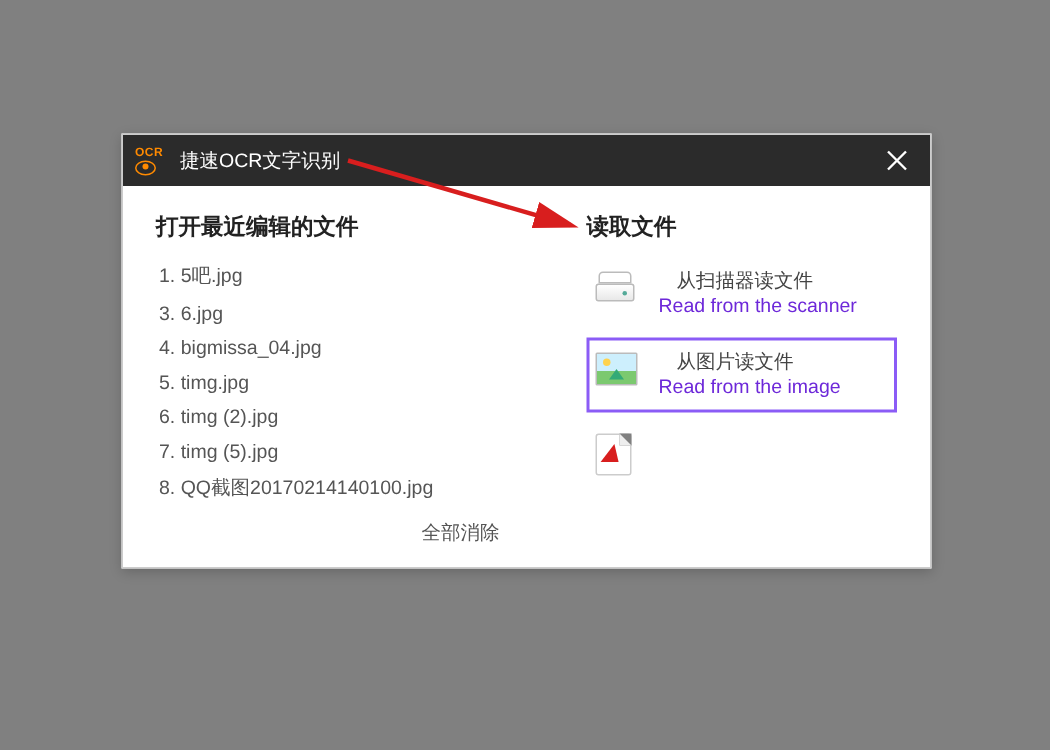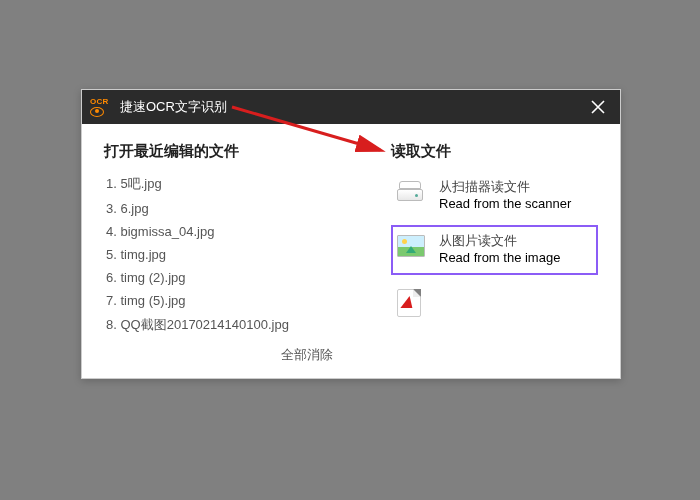--- a/index.html
+++ b/index.html
@@ -63,22 +63,22 @@
     white-space: nowrap; overflow: hidden; text-overflow: ellipsis;
     cursor: pointer;
   }
   .recent-list li .idx { color: #555; }
   .read-option {
     display: flex; align-items: flex-start; padding: 8px 6px 8px 6px; margin-bottom: 4px;
     cursor: pointer;
   }
   .read-option.highlight { border: 2px solid #8b5cf6; padding: 6px 4px 6px 4px; }
   .opt-icon { width: 28px; height: 28px; margin-right: 14px; margin-top:2px; flex-shrink:0; }
-  .opt-text .cn { font-size: 13px; color: #444; line-height: 1.3; }
-  .opt-text .en { font-size: 13px; color: #000000; line-height: 1.3; }
+  .opt-text .cn { font-size: 13px; color: #444; line-height: 1.3; margin-left: 12px; }
+  .opt-text .en { font-size: 13px; color: #6d28d9; line-height: 1.3; }
   .footer-row { display:flex; justify-content:flex-end; font-size:13px; color:#555; margin-top:8px; }
   .col-left .footer-row { padding-right: 6px; }
   .col-right .footer-row { padding-right: 0; align-items:center; }
   .exit-icon { margin-left:6px; font-size:14px; }
   
   .scanner {
     width:26px; height:24px; position:relative;
   }
   .scanner .top { width:22px; height:8px; background:#fff; border:1px solid #bbb; border-radius:3px 3px 0 0; margin:0 auto; }
   .scanner .bot { width:26px; height:12px; background:linear-gradient(#fff,#e8e8e8); border:1px solid #bbb; border-radius:2px; position:relative; }

